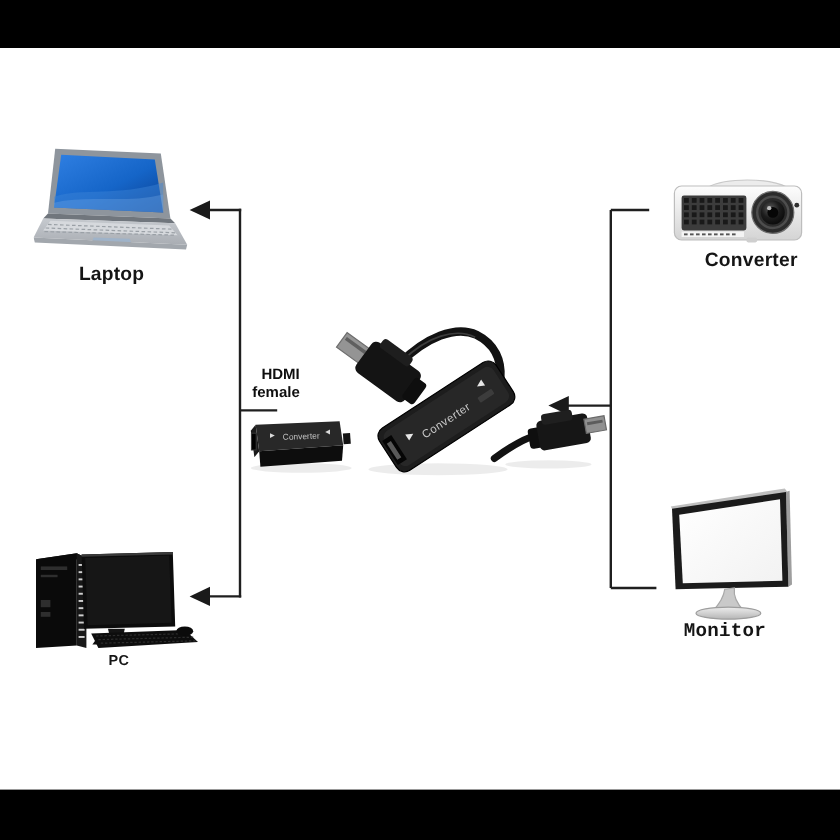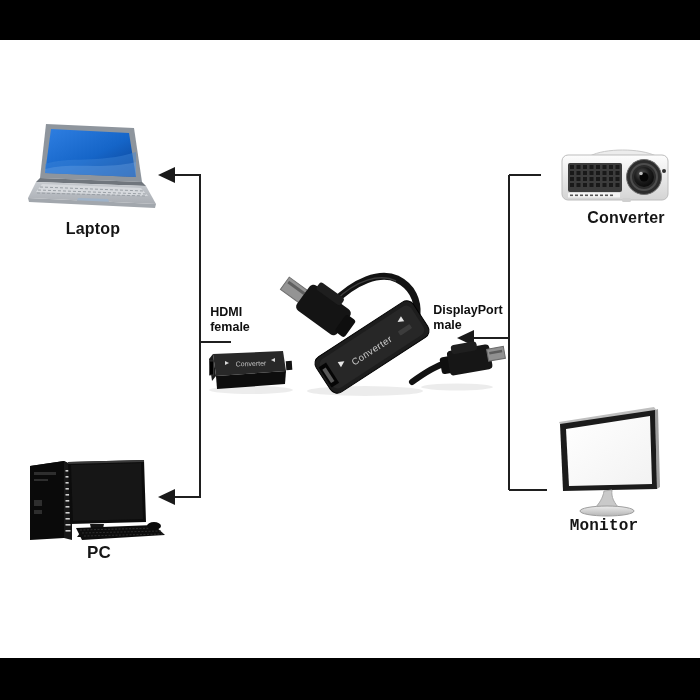--- a/index.html
+++ b/index.html
@@ -6,21 +6,21 @@
   html,body { width:700px; height:700px; }
   body { background:#ffffff; font-family:"Liberation Sans", sans-serif; overflow:hidden; }
   .canvas { position:relative; width:700px; height:602px; background:#ffffff; }
   .bar { position:absolute; left:0; width:700px; background:#000; }
   .bar.top { top:0; height:40px; }
   .bar.bottom { top:658px; height:42px; }
   .overlay { position:absolute; left:0; top:0; }
   .device { position:absolute; }
   .device-label { position:absolute; transform:translateX(-50%); color:#151515;
                   font-weight:bold; font-size:16px; letter-spacing:.2px; white-space:nowrap; }
-  .port-label { position:absolute; transform:translateX(-50%); text-align:left;
+  .port-label { position:absolute; transform:translateX(-50%); text-align:right;
                 color:#0e0e0e; font-weight:bold; font-size:12.5px; line-height:15px; }
   svg text.conv { font-family:"Liberation Sans", sans-serif; }
 </style>
 </head>
 <body>
 
 <div class="canvas">
 
   <div class="bar top"></div>
   <div class="bar bottom"></div>
@@ -103,21 +103,21 @@
     <polygon points="66,76 80,76 78,85 68,85" fill="#141414"></polygon>
     <polygon points="56,85 90,85 93,89 53,89" fill="#0f0f0f"></polygon>
     <polygon points="52,80 130,77 141,87 58,92" fill="#0d0d0d"></polygon>
     <g stroke="#2c2c2c" stroke-width="1">
       <path d="M56,82 L134,80" stroke-dasharray="2,1.5"></path>
       <path d="M58,85 L137,83" stroke-dasharray="2,1.5"></path>
       <path d="M60,88 L139,86" stroke-dasharray="2,1.5"></path>
     </g>
     <ellipse cx="130" cy="78" rx="7" ry="4" fill="#0b0b0b"></ellipse>
   </svg>
-  <div class="device-label" style="left:99px;top:543px;font-size:17px;">PC</div>
+  <div class="device-label" style="left:99px;top:543px;font-size:12px;">PC</div>
 
   <svg class="device" style="left:560px;top:146px;" width="110" height="60" viewBox="0 0 110 60">
     <defs>
       <linearGradient id="projbody" x1="0" y1="0" x2="0" y2="1">
         <stop offset="0" stop-color="#fdfdfd"></stop>
           <stop offset="1" stop-color="#d4d4d4"></stop>
       </linearGradient>
       <radialGradient id="lens" cx=".4" cy=".35" r=".75">
         <stop offset="0" stop-color="#5a5a5a"></stop>
           <stop offset=".5" stop-color="#1c1c1c"></stop>
@@ -201,24 +201,20 @@
     <path d="M56,93 C55,100 51,106 46,111 L72,111 C66,105 63,99 64,92 Z" fill="#c9c9c9" stroke="#a8a8a8" stroke-width="1"></path>
     <ellipse cx="59" cy="113" rx="27" ry="5" fill="url(#monbase)" stroke="#9d9d9d" stroke-width="1"></ellipse>
   </svg>
   <div class="device-label" style="left:604px;top:517px;font-family:Liberation Mono, monospace;">Monitor</div>
 
   <div class="port-label" style="left:230px;top:305px;">
     <div>HDMI</div>
     <div>female</div>
   </div>
 
-  <div class="port-label" style="left:468px;top:303px;">
-    <div>DisplayPort</div>
-    <div>male</div>
-  </div>
 
   <svg class="device" style="left:205px;top:263px;" width="305" height="137" viewBox="0 0 305 137">
     <g fill="#000" opacity=".07">
       <ellipse cx="46" cy="127" rx="42" ry="4"></ellipse>
       <ellipse cx="160" cy="128" rx="58" ry="5"></ellipse>
       <ellipse cx="252" cy="124" rx="36" ry="3.5"></ellipse>
     </g>
 
     <g>
       <polygon points="4,96 8,91 11,113 7,118" fill="#1a1a1a"></polygon>

